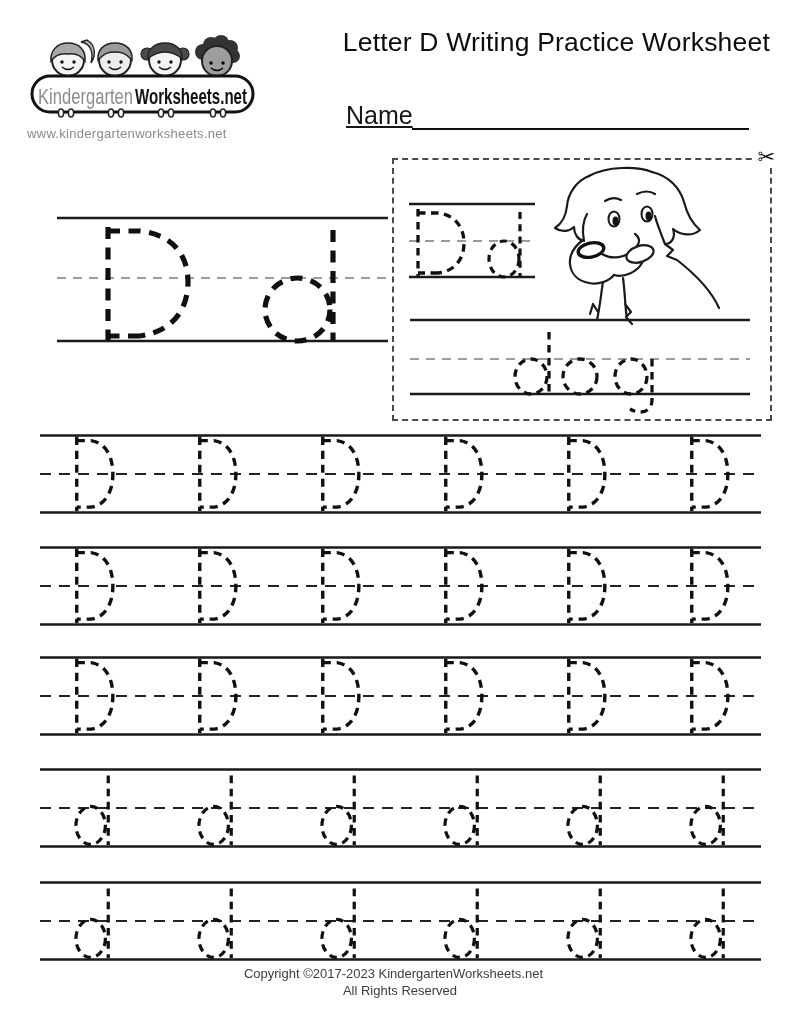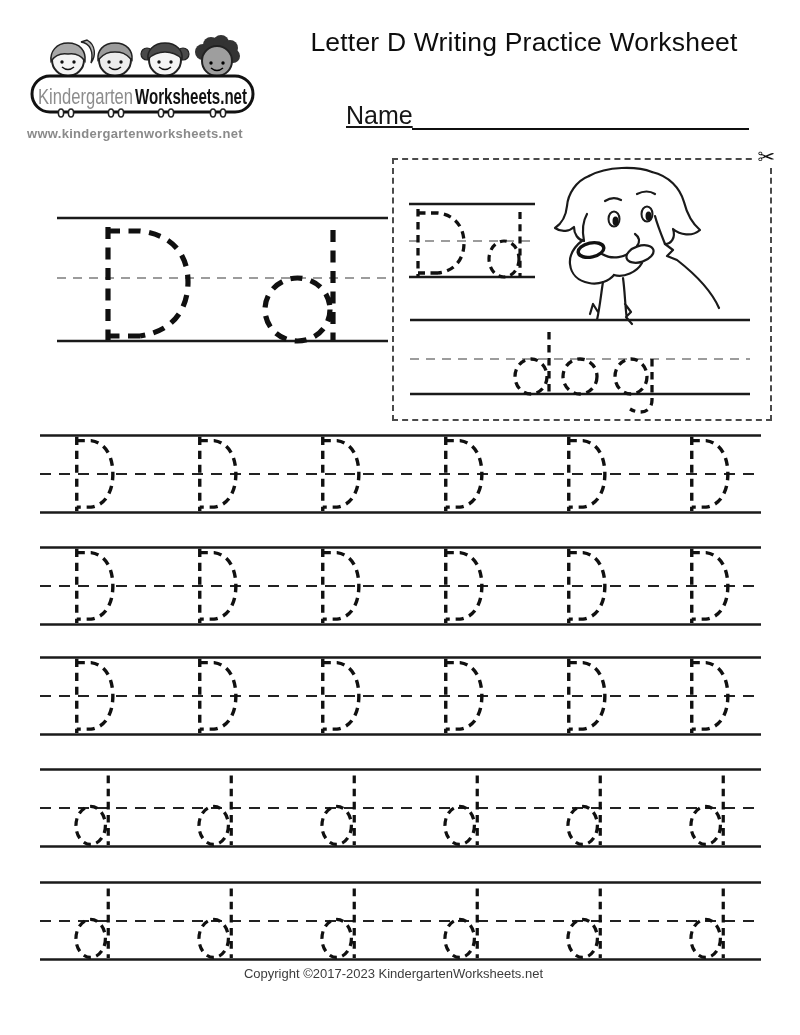--- a/index.html
+++ b/index.html
@@ -1,22 +1,22 @@
 <!DOCTYPE html>
 <html><head>
 <meta charset="utf-8">
 <style>
   html,body{margin:0;padding:0;background:#fff;}
   .page{position:relative;width:800px;height:1035px;background:#fff;overflow:hidden;
         font-family:"Liberation Sans",sans-serif;color:#111;}
   .abs{position:absolute;}
   
-  .title{left:278px;top:27px;width:492px;text-align:center;font-size:26.5px;
+  .title{left:278px;top:27px;width:492px;text-align:right;font-size:26.5px;
          letter-spacing:.2px;color:#0d0d0d;white-space:nowrap;}
-  .logo-url{left:27px;top:126px;font-size:13px;color:#8a8a8a;letter-spacing:.3px;font-weight:bold;}
+  .logo-url{left:27px;top:126px;font-size:13px;color:#8a8a8a;letter-spacing:.3px;}
   .name-label{left:346px;top:101px;font-size:25px;color:#161616;text-decoration:underline;}
   .name-line{left:412px;top:128px;width:337px;height:0;border-top:2.8px solid #0f0f0f;}
   
   .big-letters{left:40px;top:198px;}
   .cutout{left:392px;top:158px;width:376px;height:259px;border:2px dashed #4a4a4a;}
   .scissors{position:absolute;top:-14px;right:-7px;font-size:21px;line-height:1;
             color:#111;background:#fff;padding:0 2px;}
   
   .prow{position:absolute;left:0;width:800px;height:80px;}
   
@@ -216,14 +216,15 @@
         <line x1="40" x2="761" y1="78.5" y2="78.5" class="ln-solid"></line>
         <use href="#glyph-d" transform="translate(75,0) scale(0.95)"></use>
         <use href="#glyph-d" transform="translate(198,0) scale(0.95)"></use>
         <use href="#glyph-d" transform="translate(321,0) scale(0.95)"></use>
         <use href="#glyph-d" transform="translate(444,0) scale(0.95)"></use>
         <use href="#glyph-d" transform="translate(567,0) scale(0.95)"></use>
         <use href="#glyph-d" transform="translate(690,0) scale(0.95)"></use>
       </svg></div>
 
   <div class="abs foot1">Copyright ©2017-2023 KindergartenWorksheets.net</div>
+  <div class="abs foot2">All Rights Reserved</div>
 
 </div>
 
 </body></html>

